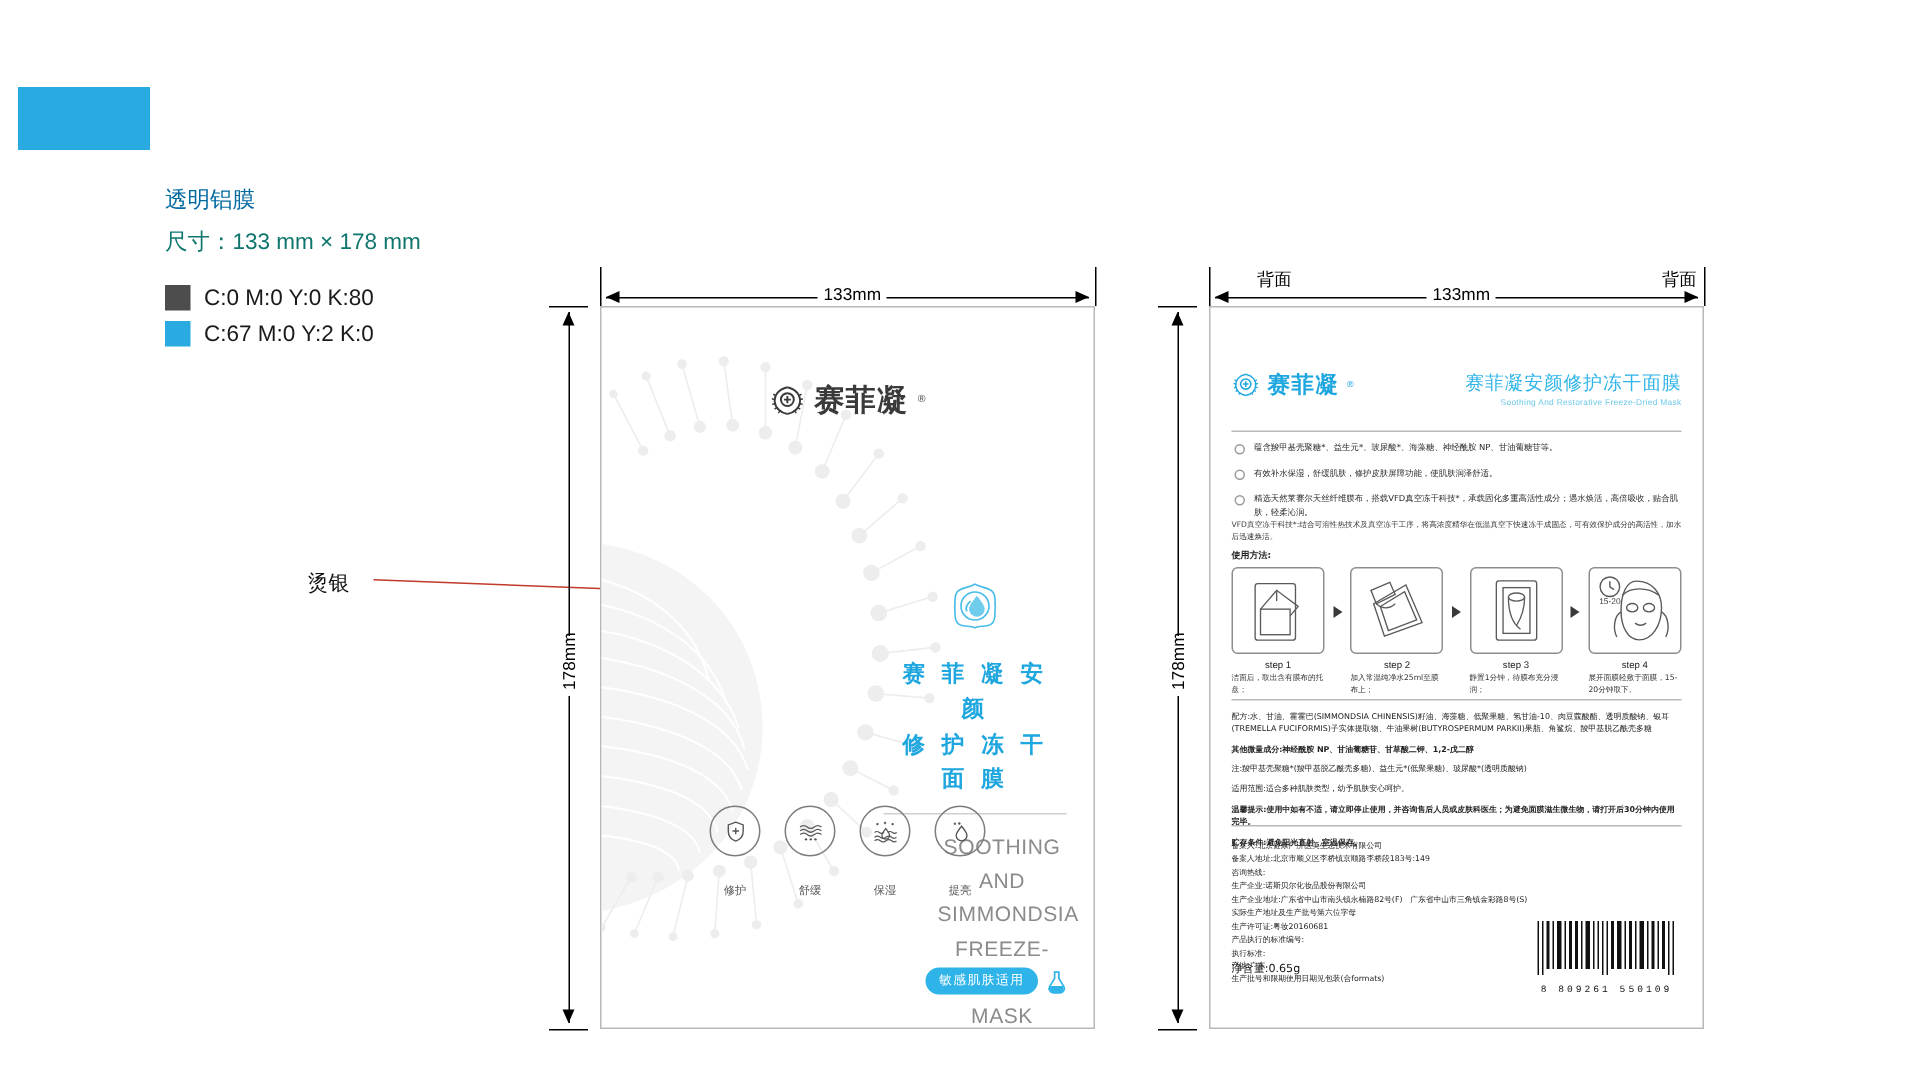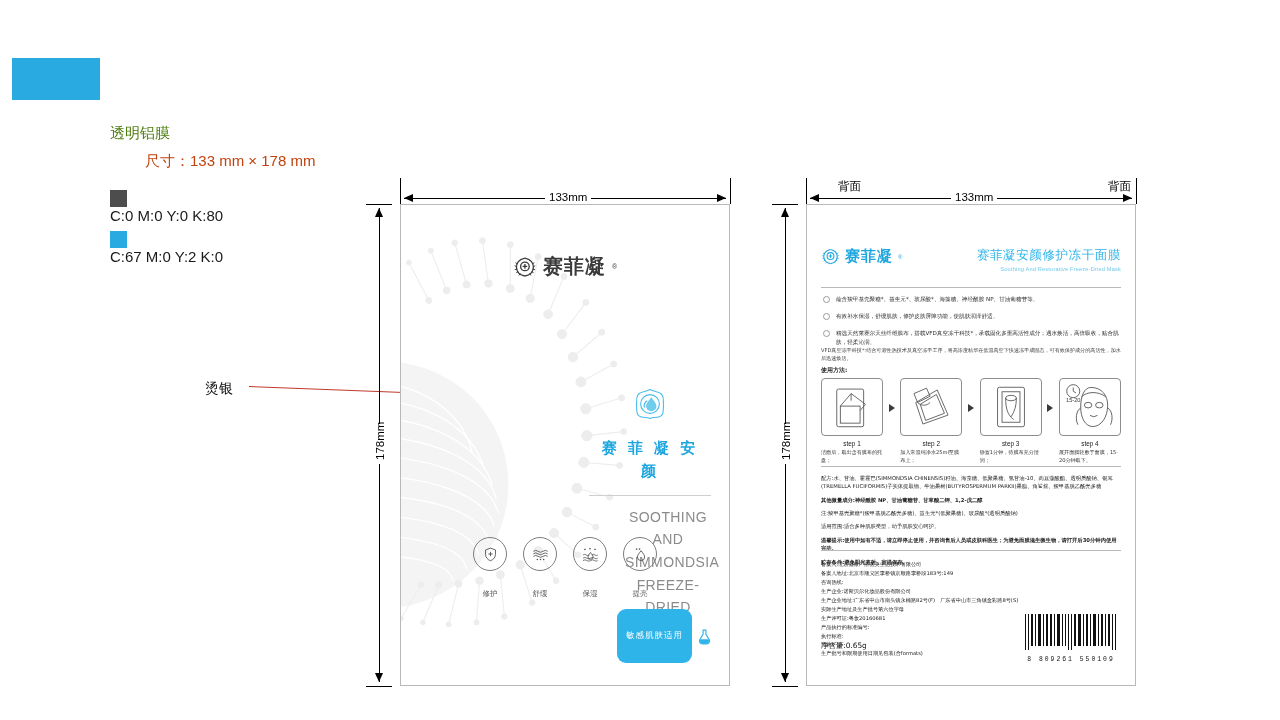--- a/index.html
+++ b/index.html
@@ -19,28 +19,28 @@
   .hdr-title {
     position: absolute; left: 112px; top: 58px;
     font-size: 31px; font-weight: bold; color: #1a1a1a;
     letter-spacing: 1px; white-space: nowrap;
     font-family: "DejaVu Sans", "Liberation Sans", sans-serif;
   }
 
   
   .spec-material {
     position: absolute; left: 110px; top: 124px;
-    font-size: 15px; color: #4d7c0f;
+    font-size: 15px; color: #0369a1;
   }
   .spec-size {
     position: absolute; left: 110px; top: 152px;
-    font-size: 15px; color: #c2410c; margin-left: 35px;
+    font-size: 15px; color: #0f766e;
   }
   .legend { position: absolute; left: 110px; top: 190px; }
-  .legend-row { display: flex; margin-bottom: 7px; flex-direction: column; }
+  .legend-row { display: flex; align-items: center; margin-bottom: 7px; }
   .legend-chip { width: 17px; height: 17px; margin-right: 9px; display:inline-block; }
   .legend-text { font-size: 15px; color: #1a1a1a; }
 
   
   .callout-label {
     position: absolute; left: 205px; top: 380px;
     font-size: 14px; color: #111;
   }
   .callout-line {
     position: absolute; left: 249px; top: 386px;
@@ -124,21 +124,21 @@
   }
   .bene .cap { font-size: 7.5px; color: #555; margin-top: 18px; }
 
   
   .f-sens {
     position: absolute; right: 16px; bottom: 22px;
     display: flex; align-items: center; gap: 4px;
   }
   .f-sens .pill {
     background: #2FB4E9; color: #fff;
-    font-size: 8.5px; padding: 21px 9px; border-radius: 9px;
+    font-size: 8.5px; padding: 3px 9px; border-radius: 9px;
     letter-spacing: 1px;
     font-family: "DejaVu Sans","Liberation Sans",sans-serif;
   }
   .f-sens .flask { width: 17px; height: 17px; }
 
   
   .b-head {
     position: absolute; left: 14px; right: 14px; top: 42px;
     display: flex; align-items: flex-start; justify-content: space-between;
   }
@@ -410,20 +410,21 @@
     <div class="f-center">
       <svg class="f-badge-icon" viewBox="0 0 40 40">
         <g fill="none" stroke="#49BCE8" stroke-width="1.3">
           <path d="M20 3 C 25 6 31 5 34 9 C 37 13 35 18 36 21 C 35 26 37 31 33 34 C 29 37 24 35 20 37 C 16 35 11 37 7 34 C 3 31 5 26 4 21 C 5 18 3 13 6 9 C 9 5 15 6 20 3 Z"></path>
           <circle cx="20" cy="20" r="11"></circle>
         </g>
         <path d="M21.5 12 C 25 16.6 27.6 19.4 27.6 22.4 C 27.6 25.8 24.8 28.4 21.5 28.4 C 18.2 28.4 15.4 25.8 15.4 22.4 C 15.4 19.4 18 16.6 21.5 12 Z" fill="#6FCCEC"></path>
         <path d="M16.6 16.2 C 13.6 18.6 12.4 21.6 13.6 24.2" fill="none" stroke="#49BCE8" stroke-width="1.4"></path>
       </svg>
       <div class="f-cn">赛 菲 凝 安 颜</div>
+      <div class="f-cn">修 护 冻 干 面 膜</div>
       <div class="f-rule"></div>
       <div class="f-en">SOOTHING</div>
       <div class="f-en">AND SIMMONDSIA</div>
       <div class="f-en">FREEZE-DRIED MASK</div>
     </div>
 
     <div class="f-benefits">
       <div class="bene">
         <div class="circ">
           <svg viewBox="0 0 24 24" width="17" height="17">

